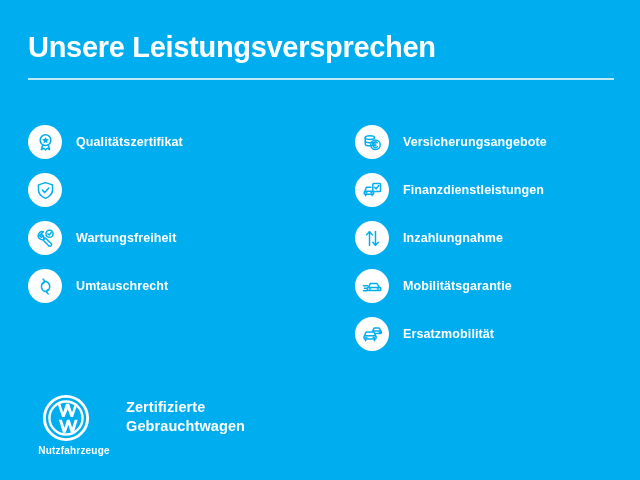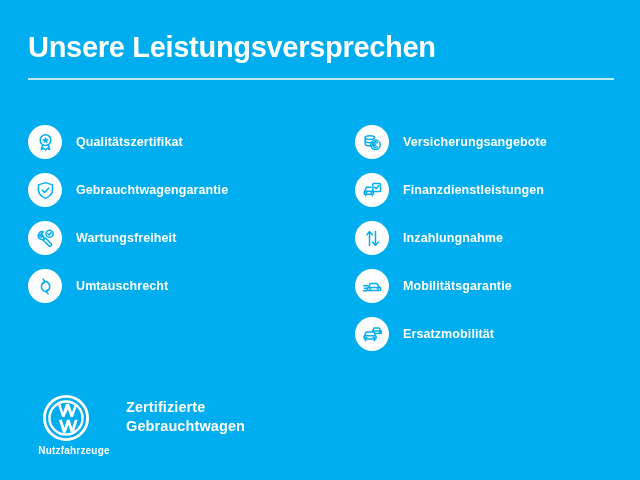--- a/index.html
+++ b/index.html
@@ -161,21 +161,20 @@
       <span class="promise-label">Qualitätszertifikat</span>
     </div>
 
     <div class="promise-item">
       <span class="icon-badge">
         <svg viewBox="0 0 24 24">
           <path d="M12 3.0 L20 5.6 L20 11.4 Q20 17.4 12 21.0 Q4 17.4 4 11.4 L4 5.6 Z"></path>
           <path d="M8.4 11.6 L11.0 14.2 L15.8 9.2"></path>
         </svg>
       </span>
-      <span class="promise-label">Gebrauchtwagengarantie</span>
     </div>
 
     <div class="promise-item">
       <span class="icon-badge">
         <svg viewBox="0 0 24 24">
           <path d="M9.6 4.2 A4.6 4.6 0 1 0 12.0 11.4 L18.0 17.4 A1.9 1.9 0 1 1 15.4 20.0 L9.4 14.0 A4.6 4.6 0 0 0 6.8 7.0 L9.0 9.2 L7.4 10.8 L5.2 8.6 Z"></path>
           <circle cx="16.6" cy="6.6" r="4.1"></circle>
           <path d="M14.7 6.6 L16.1 8.0 L18.6 5.2"></path>
         </svg>
       </span>

